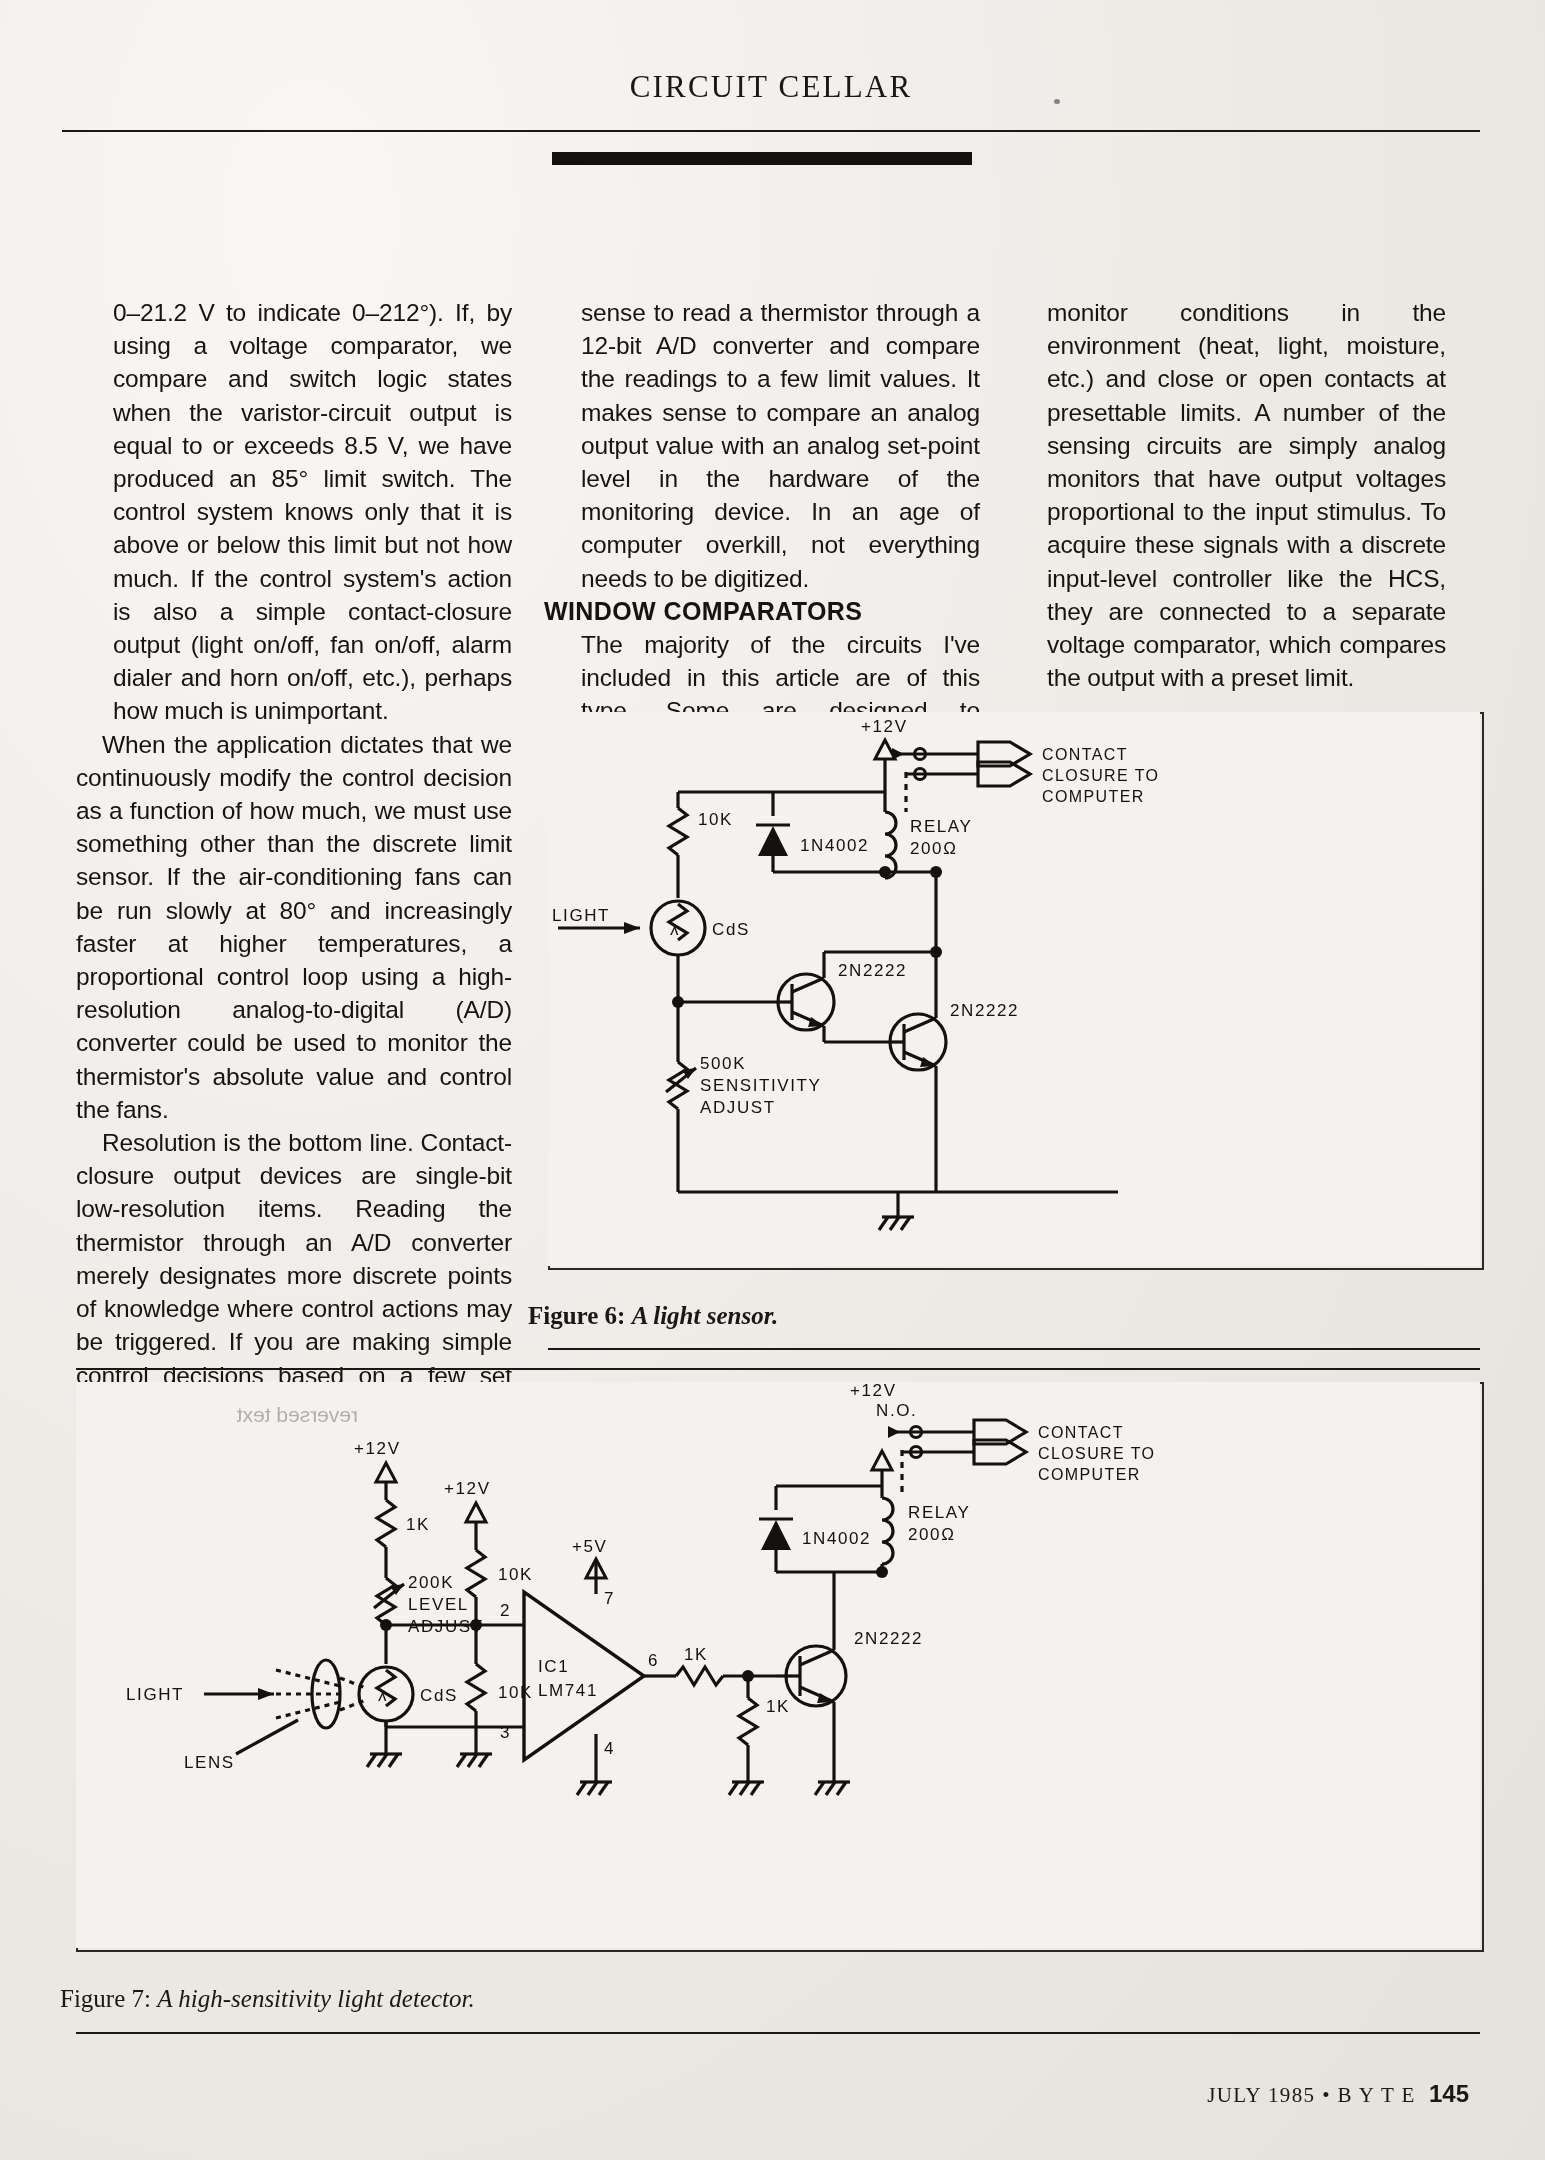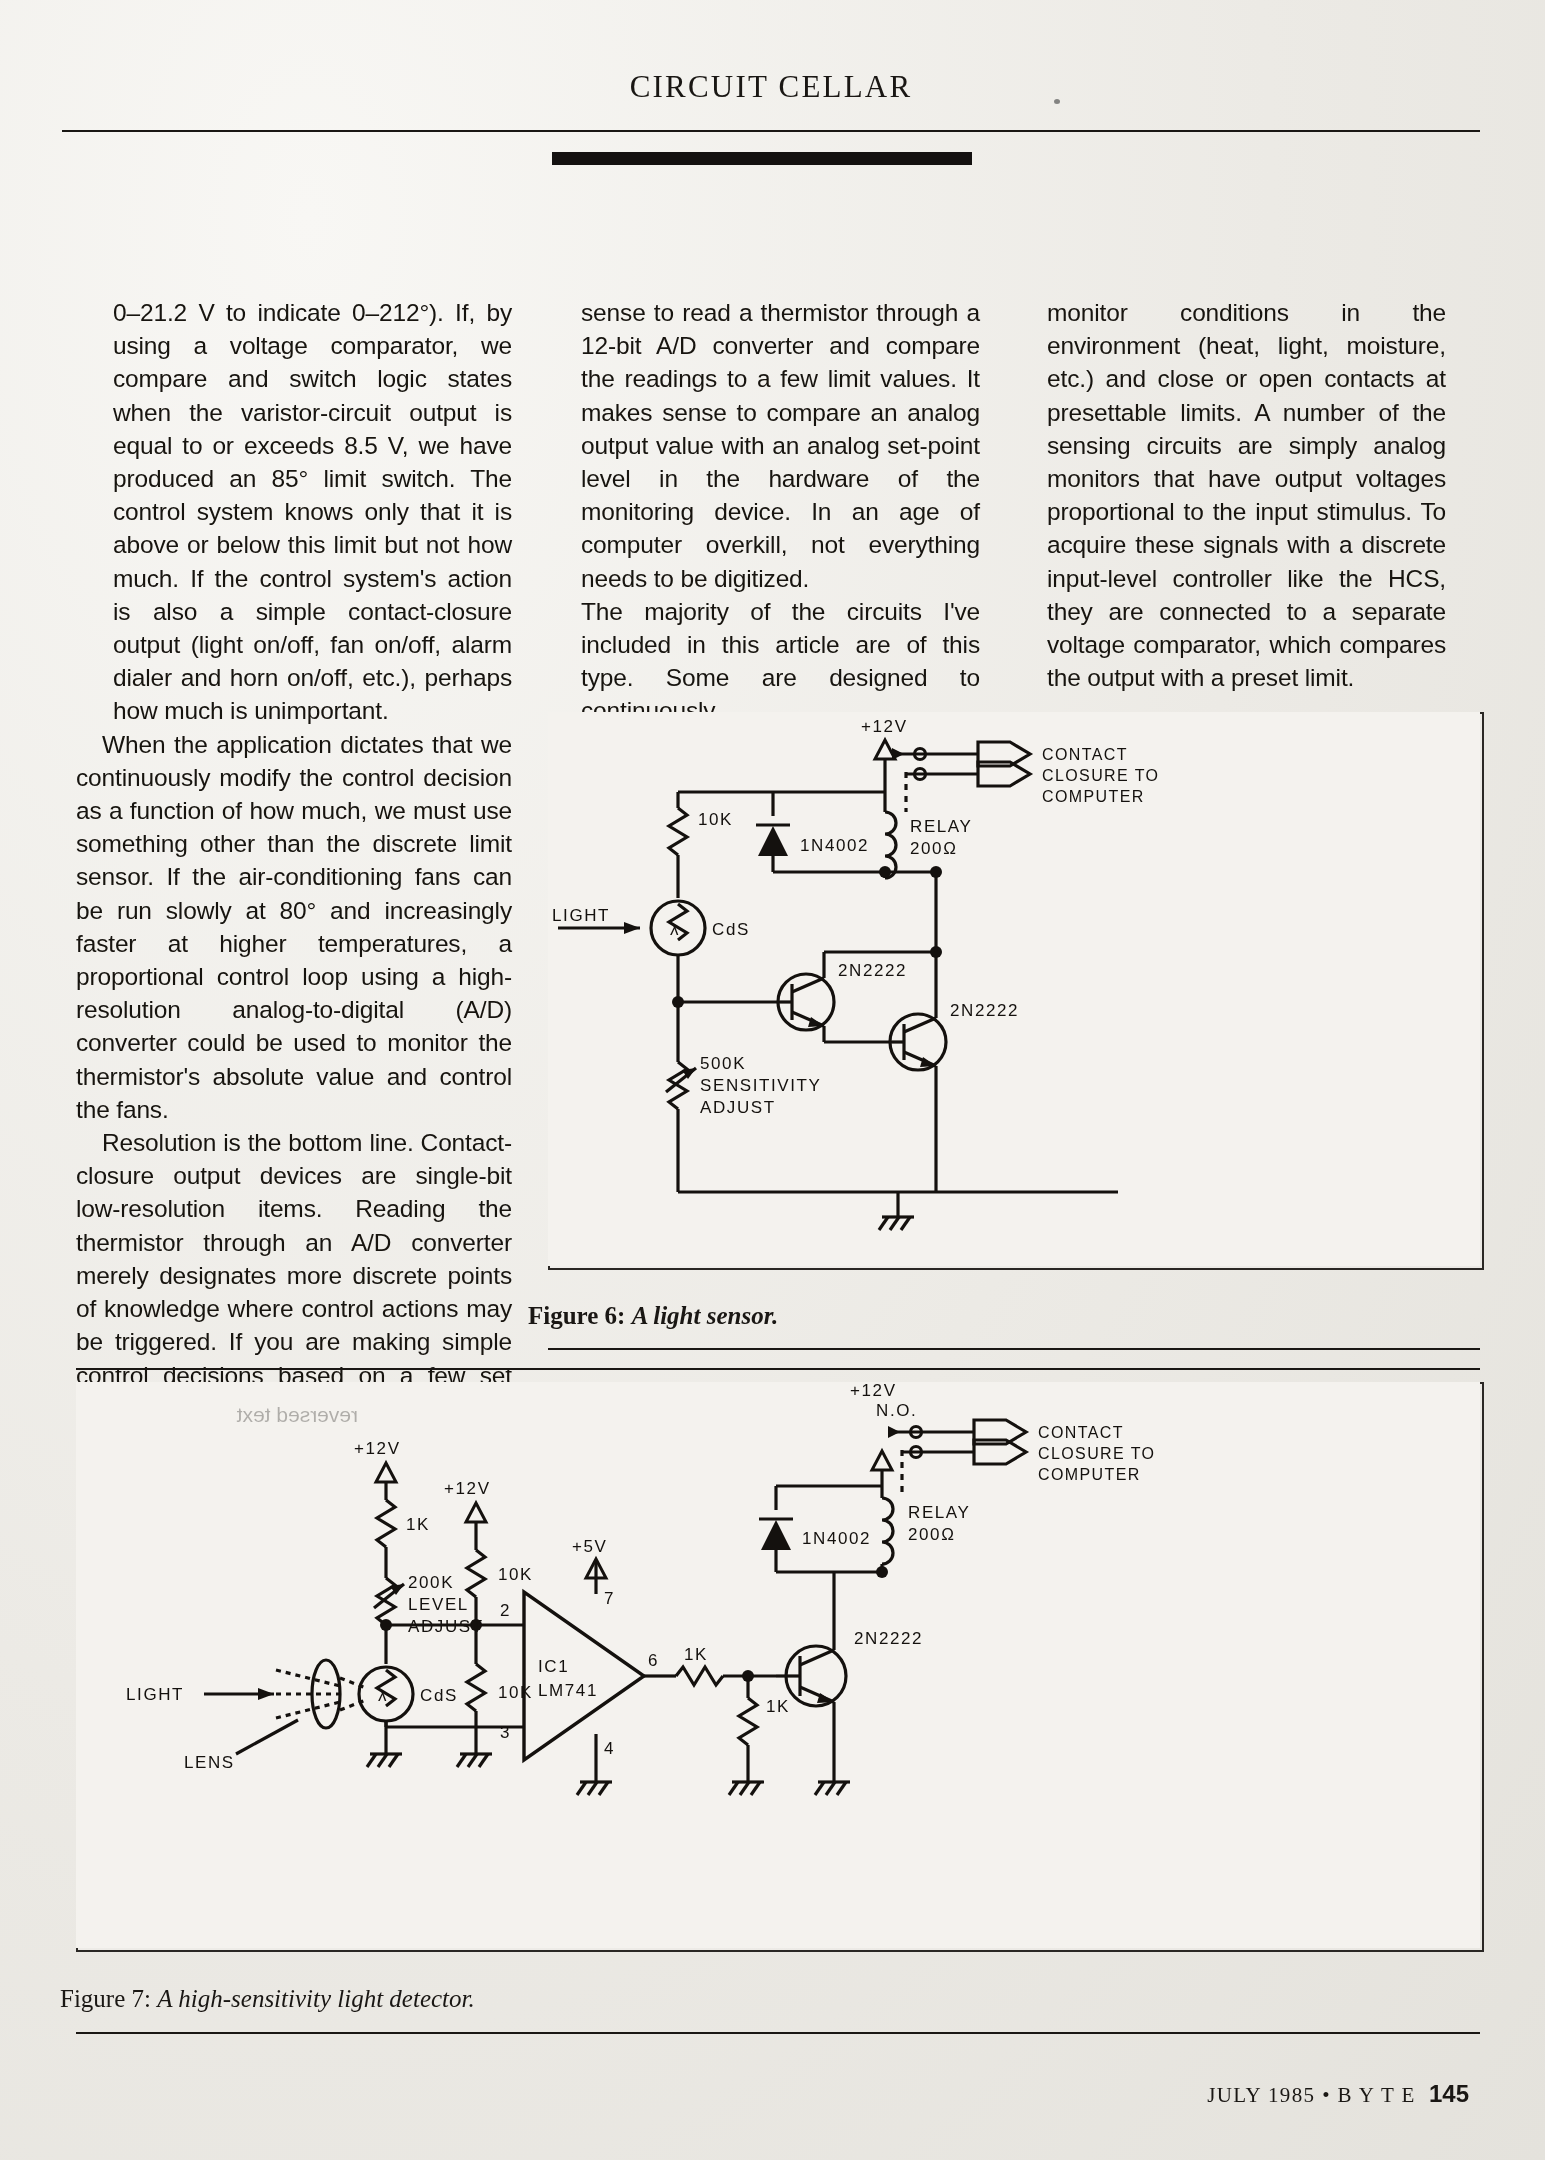--- a/index.html
+++ b/index.html
@@ -108,20 +108,21 @@
   <div class="rule-thick"></div>
 
   <div class="col" id="col1">
     <p class="first">0–21.2 V to indicate 0–212°). If, by using a voltage comparator, we compare and switch logic states when the varistor-circuit output is equal to or exceeds 8.5 V, we have produced an 85° limit switch. The control system knows only that it is above or below this limit but not how much. If the control system's action is also a simple contact-closure output (light on/off, fan on/off, alarm dialer and horn on/off, etc.), perhaps how much is unimportant.</p>
     <p>When the application dictates that we continuously modify the control decision as a function of how much, we must use something other than the discrete limit sensor. If the air-conditioning fans can be run slowly at 80° and increasingly faster at higher temperatures, a proportional control loop using a high-resolution analog-to-digital (A/D) converter could be used to monitor the thermistor's absolute value and control the fans.</p>
     <p>Resolution is the bottom line. Contact-closure output devices are single-bit low-resolution items. Reading the thermistor through an A/D converter merely designates more discrete points of knowledge where control actions may be triggered. If you are making simple control decisions based on a few set points that are not continuously changing, however, it hardly makes</p>
   </div>
 
   <div class="col" id="col2">
     <p class="first">sense to read a thermistor through a 12-bit A/D converter and compare the readings to a few limit values. It makes sense to compare an analog output value with an analog set-point level in the hardware of the monitoring device. In an age of computer overkill, not everything needs to be digitized.</p>
+    <p class="sec-head">WINDOW COMPARATORS</p>
     <p class="first">The majority of the circuits I've included in this article are of this type. Some are designed to continuously</p>
   </div>
 
   <div class="col" id="col3">
     <p class="first">monitor conditions in the environment (heat, light, moisture, etc.) and close or open contacts at presettable limits. A number of the sensing circuits are simply analog monitors that have output voltages proportional to the input stimulus. To acquire these signals with a discrete input-level controller like the HCS, they are connected to a separate voltage comparator, which compares the output with a preset limit.</p>
     <span class="cont">(continued)</span>
   </div>
 
   <div class="figbox" id="fig6box">
     <svg width="927" height="549" viewBox="0 0 927 549">

